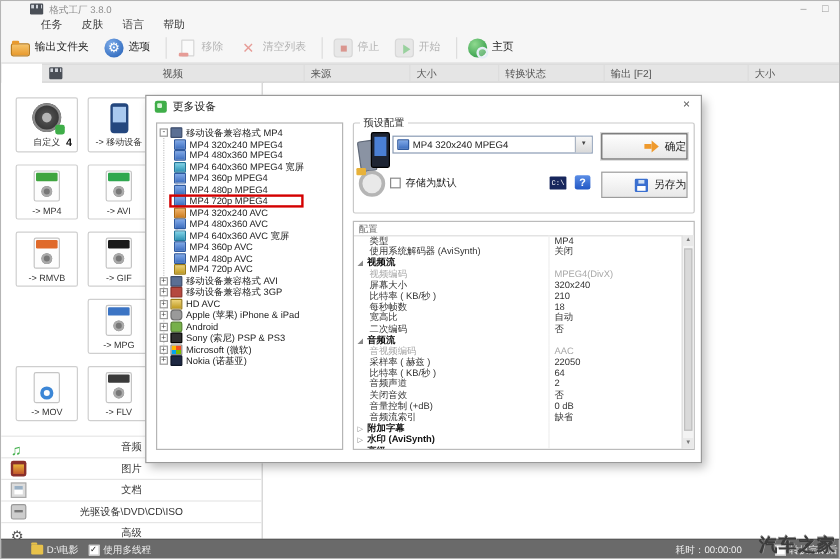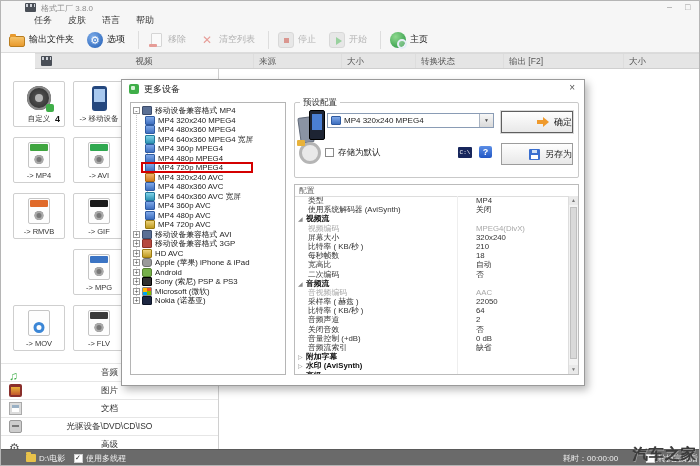--- a/index.html
+++ b/index.html
@@ -161,21 +161,21 @@
        border-radius:2px;color:#fff;font-weight:bold;font-size:9px;text-align:center;line-height:12px;}
 
   .cfgtable{position:absolute;left:172px;top:104px;width:285px;height:191px;border:1px solid #bbb;
        font-size:7.8px;color:#333;box-sizing:border-box;background:#fff;}
   .cfg-header{height:11px;line-height:11px;border-bottom:1px solid #ddd;color:#666;display:flex;}
   .cfg-hname{width:162px;padding-left:4px;box-sizing:border-box;}
   .cfg-hval{flex:1;padding-left:4px;border-left:1px solid #e3e3e3;}
   .cfg-rows{position:absolute;top:11px;left:0;right:11px;bottom:0;overflow:hidden;}
   .cfg-row{height:9.2px;line-height:9.2px;display:flex;white-space:nowrap;}
   .cfg-name{width:162px;padding-left:13px;box-sizing:border-box;overflow:hidden;}
-  .cfg-val{flex:1;padding-left:18px;border-left:1px solid #eee;overflow:hidden;}
+  .cfg-val{flex:1;padding-left:4px;border-left:1px solid #eee;overflow:hidden;}
   .cfg-row.grp .cfg-name{padding-left:3px;font-weight:bold;color:#111;}
   .cfg-row.dim .cfg-name,.cfg-row.dim .cfg-val{color:#a8a8a8;}
   .tri{display:inline-block;width:8px;color:#888;font-size:6px;}
   .cfg-sb{position:absolute;right:0;top:11px;bottom:0;width:10px;background:#f3f3f3;border-left:1px solid #ddd;box-sizing:border-box;}
   .sb-up,.sb-down{position:absolute;left:0;right:0;height:9px;font-size:5px;color:#777;text-align:center;line-height:9px;background:#e9e9e9;}
   .sb-up{top:0;} .sb-down{bottom:0;}
   .sb-thumb{position:absolute;left:1px;right:1px;top:11px;height:150px;background:#d9d9d9;border:1px solid #bfbfbf;}
 </style>
 </head>
 <body>

